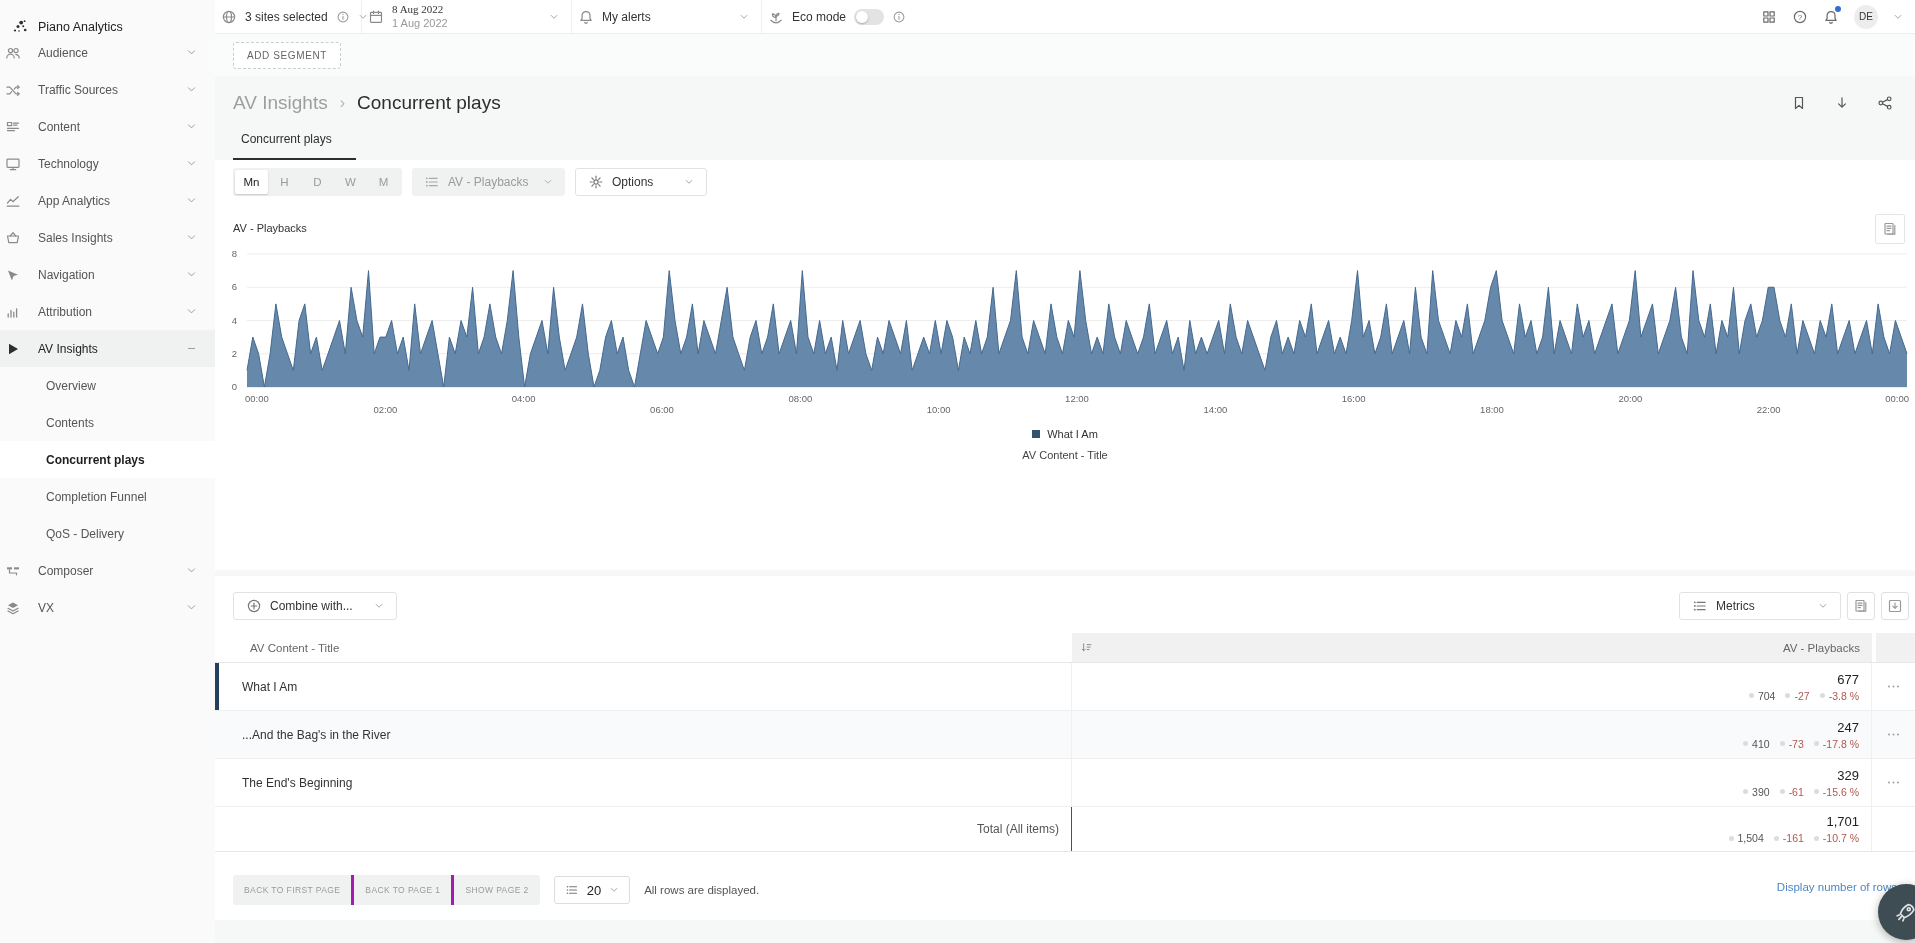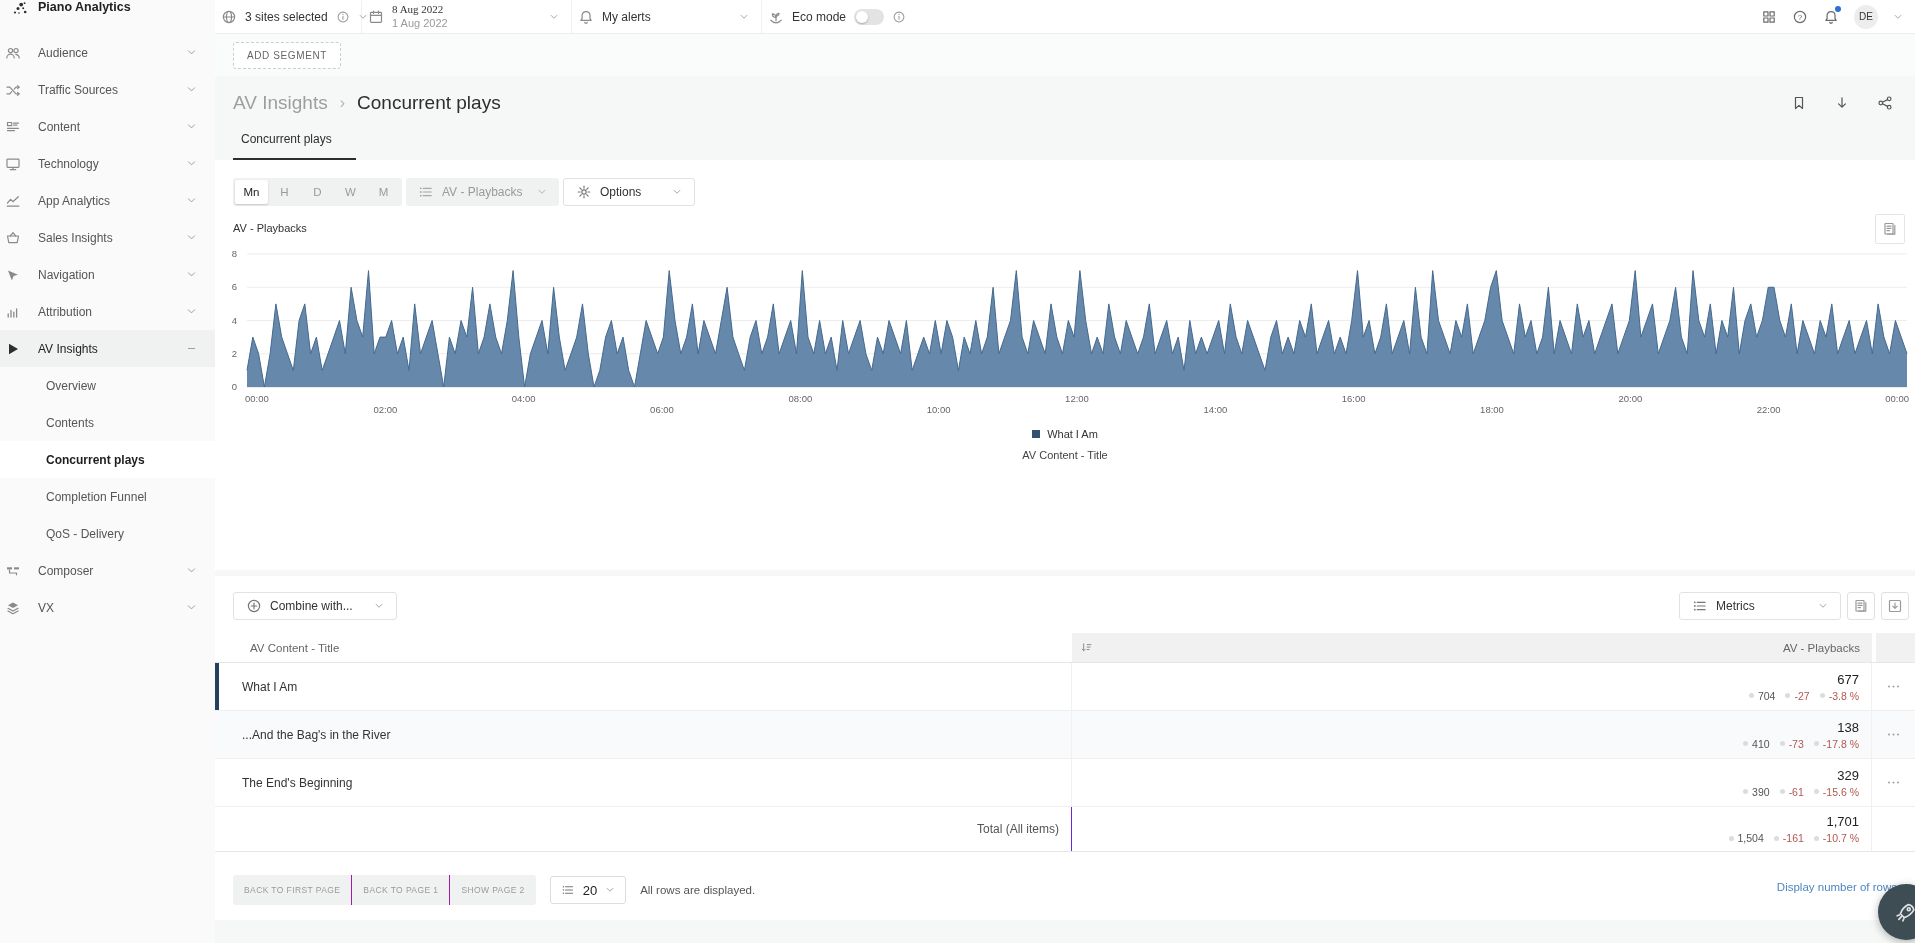--- a/index.html
+++ b/index.html
@@ -1,21 +1,21 @@
 <!DOCTYPE html>
 <html><head>
 <meta charset="utf-8">
 <style>
   * { margin:0; padding:0; box-sizing:border-box; }
   html,body { width:1915px; height:943px; overflow:hidden; }
   body { font-family:"Liberation Sans",sans-serif; background:#f6f7f7; position:relative; color:#333; }
 
   
   .sidebar { position:absolute; left:0; top:0; width:215px; height:943px; background:#fafafa; }
-  .logo-row { height:34px; display:flex; align-items:flex-start; padding-left:12px; gap:10px;font-weight:bold; }
+  .logo-row { height:34px; display:flex; align-items:flex-end; padding-left:12px; gap:10px; }
   .brand { font-size:12.5px; color:#222; }
   .nav-item { height:37px; display:flex; align-items:center; padding:0 18px 0 4px; cursor:pointer; }
   .nav-item.active-parent { background:#f0f1f1; }
   .nav-item .nicon { width:18px; display:flex; justify-content:center; }
   .nav-item .nlabel { margin-left:16px; font-size:12px; color:#555; flex:1; }
   .nav-item.active-parent .nlabel { color:#222; }
   .nav-item .nchev { display:flex; color:#999; }
   .nav-sub-item { height:37px; display:flex; align-items:center; padding-left:46px; font-size:12px; color:#555; cursor:pointer; }
   .nav-sub-item.active { background:#fff; color:#1e1e1e; font-weight:bold; }
 
@@ -41,21 +41,21 @@
   .add-segment { border:1px dashed #ccc; background:#fff; border-radius:3px; font-size:10px; letter-spacing:.6px; color:#666; padding:7px 13px; cursor:pointer; }
   .page-header { height:54px; display:flex; align-items:center; padding:0 22px 0 18px; }
   .breadcrumb { font-size:19px; display:flex; gap:12px; align-items:center; }
   .bc-parent { color:#9e9e9e; cursor:pointer; } .bc-sep { color:#b5b5b5; font-size:16px; } .bc-current { color:#2e2e2e; }
   .header-actions { margin-left:auto; display:flex; gap:27px; }
   .tabs-row { height:30px; padding:0 18px; display:flex; }
   .tab { font-size:12px; color:#2e2e2e; padding:2px 24px 0 8px; border-bottom:2px solid #2e2e2e; cursor:pointer; }
 
   
   .chart-card { background:#fff; height:410px; position:relative; }
-  .controls-row { position:absolute; left:18px; top:18px; display:flex; gap:4px; align-items:center; }
+  .controls-row { position:absolute; left:18px; top:8px; display:flex; gap:10px; align-items:center; }
   .gran-group { background:#f0f1f1; border-radius:3px; padding:2px; display:flex; }
   .gran-btn { width:33px; height:24px; display:flex; align-items:center; justify-content:center; font-size:11.5px; color:#9a9a9a; cursor:pointer; border-radius:2px; }
   .gran-btn.active { background:#fff; color:#222; box-shadow:0 1px 2px rgba(0,0,0,.18); }
   .drop { height:28px; display:flex; align-items:center; gap:8px; padding:0 12px; font-size:12px; border-radius:3px; cursor:pointer; }
   .drop .dchev { margin-left:auto; display:flex; }
   .drop.muted { background:#f0f1f1; color:#9a9a9a; width:153px; }
   .drop.outline { background:#fff; border:1px solid #e2e2e2; color:#333; }
   .w-options { width:132px; } .w-metrics { width:162px; } .w-combine { width:164px; }
   .chart-export-btn { position:absolute; right:10px; top:54px; width:30px; height:30px; border:1px solid #e5e5e5; border-radius:2px; background:#fff; display:flex; align-items:center; justify-content:center; cursor:pointer; }
   .chart-title { position:absolute; left:18px; top:62px; font-size:11px; color:#333; }
@@ -87,21 +87,21 @@
   .mvalue { font-size:13px; color:#222; }
   .subrow { display:flex; gap:10px; align-items:flex-start; margin-top:3px; font-size:10.5px; }
   .sub-g { display:flex; align-items:center; gap:4px; }
   .sub-dot { width:5px; height:5px; border-radius:50%; background:#dcdcdc; }
   .sub-muted { color:#555; } .sub-neg { color:#b2574f; }
   .t-total { height:45px; display:flex; border-bottom:1px solid #e6e6e6; }
   .td-total-label { width:857px; display:flex; align-items:center; justify-content:flex-end; padding-right:12px; font-size:12px; color:#555; border-right:1px solid #6d28d9; }
 
   .pagination { position:absolute; left:18px; top:299px; display:flex; align-items:center; gap:14px; }
   .pg-group { display:flex; background:#f0f1f1; border-radius:3px; overflow:hidden; }
-  .pg-btn { font-size:8.5px; letter-spacing:.4px; color:#9a9a9a; padding:10px 11px; border-right:1px solid #a21caf; cursor:pointer; white-space:nowrap; }
+  .pg-btn { font-size:8.5px; letter-spacing:.4px; color:#9a9a9a; padding:10px 11px; border-right:3px solid #a21caf; cursor:pointer; white-space:nowrap; }
   .pg-btn:last-child { border-right:none; }
   .rows-select { height:28px; background:#fff; border:1px solid #ddd; border-radius:3px; display:flex; align-items:center; gap:8px; padding:0 10px; font-size:13px; color:#222; cursor:pointer; }
   .pg-status { font-size:11.5px; color:#555; }
   .display-rows-link { position:absolute; right:18px; top:305px; font-size:11.5px; color:#4e86c4; cursor:pointer; }
 
   .fab { position:absolute; left:1878px; top:884px; width:56px; height:56px; border-radius:50%; background:#3e4c54; display:flex; align-items:center; justify-content:center; box-shadow:0 2px 8px rgba(0,0,0,.3); cursor:pointer; }
 </style>
 </head>
 <body>
 
@@ -619,21 +619,21 @@
                   <circle cx="3.2" cy="8" r="1"></circle>
                   <circle cx="8" cy="8" r="1"></circle>
                   <circle cx="12.8" cy="8" r="1"></circle>
                 </g>
               </svg>
             </div>
           </div>
           <div class="t-row tinted">
             <div class="td-dim">...And the Bag's in the River</div>
             <div class="td-metric">
-              <span class="mvalue">138</span>
+              <span class="mvalue">247</span>
               <span class="subrow">
                 <span class="sub-g">
                   <span class="sub-dot"></span>
                   <span class="sub-muted">410</span>
                 </span>
                 <span class="sub-g">
                   <span class="sub-dot"></span>
                   <span class="sub-neg">-73</span>
                 </span>
                 <span class="sub-g">

